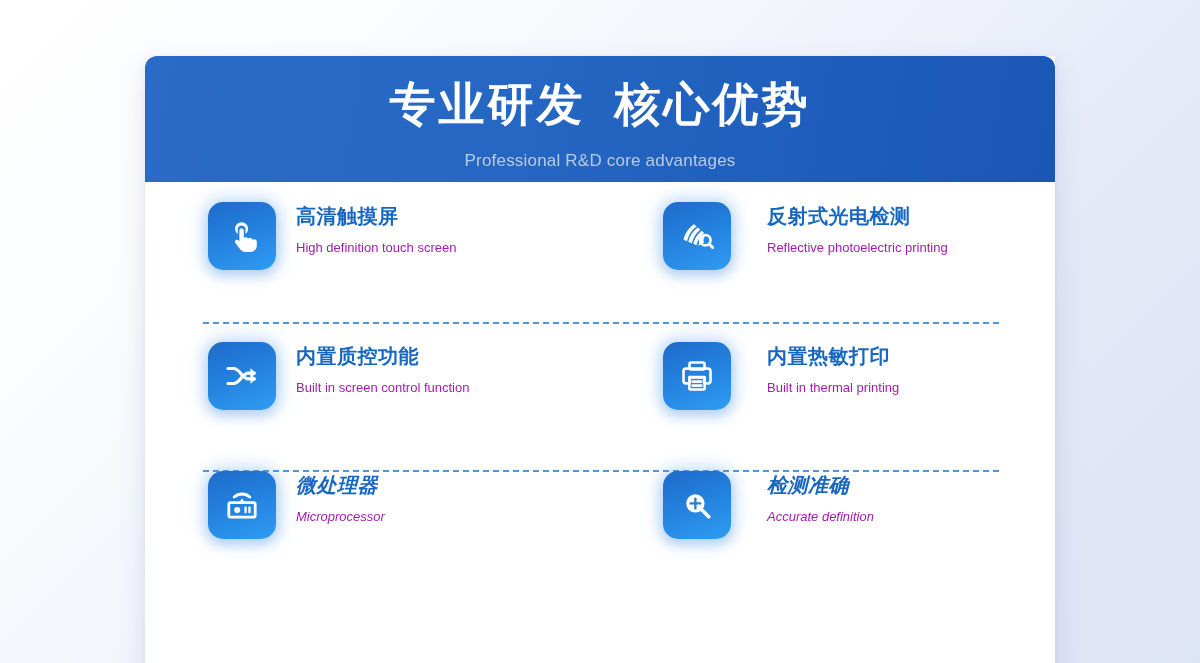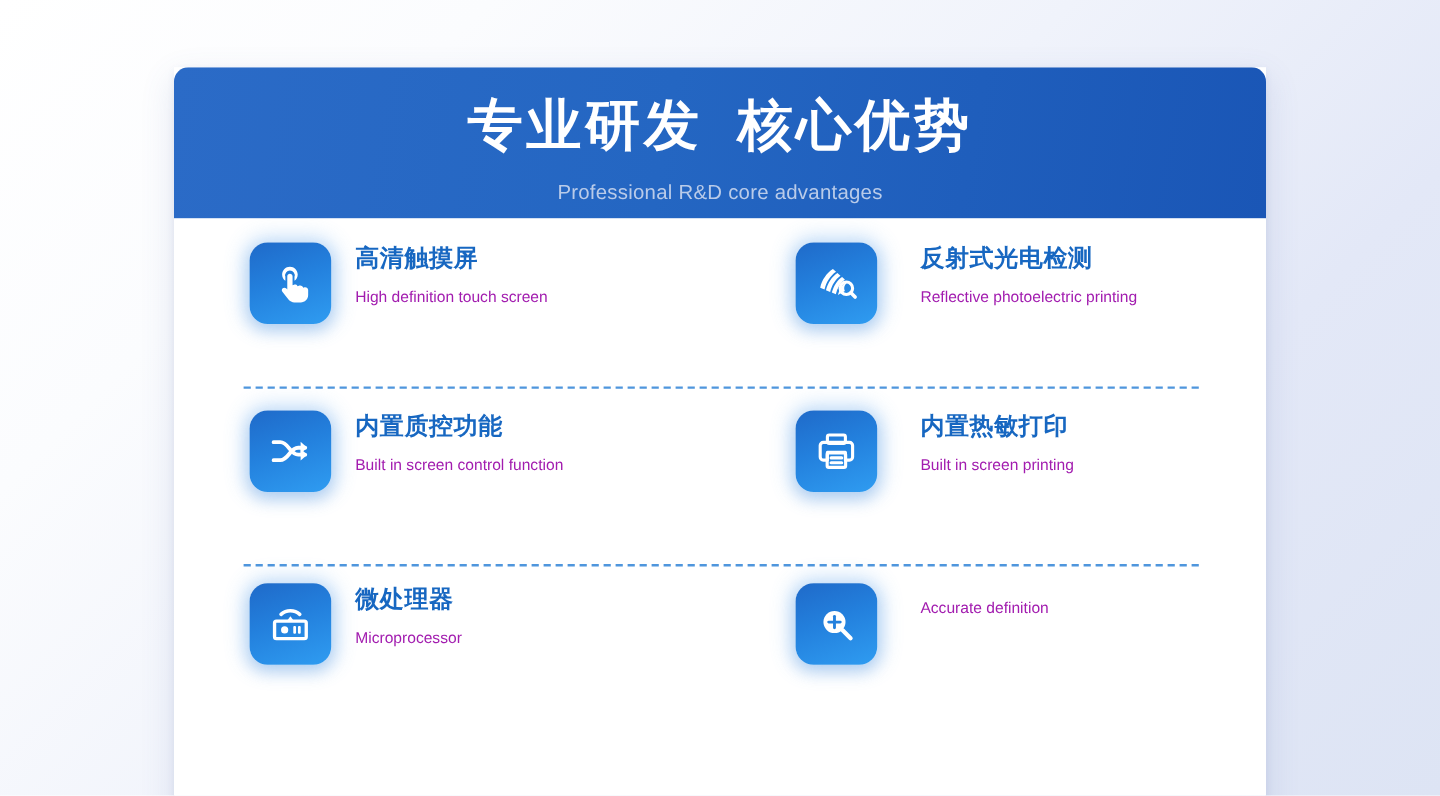--- a/index.html
+++ b/index.html
@@ -90,21 +90,21 @@
     position: absolute;
     display: flex;
     align-items: flex-start;
     width: 420px;
   }
   .feature.col-left  { left: 63px; }
   .feature.col-right { left: 518px; gap: 16px; }
 
   .feature.r1 { top: 20px; }
   .feature.r2 { top: 160px; }
-  .feature.r3 { top: 304px; }
+  .feature.r3 { top: 289px; font-style: italic; }
 
   
   .icon-tile {
     position: relative;
     flex: 0 0 auto;
     width: 68px;
     height: 68px;
     border-radius: 15px;
     background: linear-gradient(160deg, #1f6ac9 0%, #2380dd 45%, #2f9cf1 100%);
     box-shadow: 0 0 16px 5px rgba(80, 160, 240, 0.30),
@@ -209,21 +209,21 @@
             <rect x="12.5" y="6.5" width="15" height="7" rx="1.5"></rect>
             <path d="M6.5 15.2 a2.6 2.6 0 0 1 2.6 -2.6 h21.8 a2.6 2.6 0 0 1 2.6 2.6 v9.6 a2.6 2.6 0 0 1 -2.6 2.6 h-3.4 v-6.4 h-15 v6.4 h-3.4 a2.6 2.6 0 0 1 -2.6 -2.6 z"></path>
             <rect x="12.3" y="21.5" width="15.4" height="12" rx="1.4"></rect>
             <line x1="15.6" y1="25.6" x2="24.4" y2="25.6" stroke-linecap="round"></line>
             <line x1="15.6" y1="29.6" x2="24.4" y2="29.6" stroke-linecap="round"></line>
           </g>
         </svg>
       </div>
       <div class="feature-text">
         <div class="feature-title">内置热敏打印</div>
-        <div class="feature-sub">Built in screen printing</div>
+        <div class="feature-sub">Built in thermal printing</div>
       </div>
     </div>
 
     <div class="feature col-left r3">
       <div class="icon-tile">
         <svg width="40" height="40" viewBox="0 0 40 40" aria-hidden="true">
           <path d="M12.2 12.0 a11.5 11.5 0 0 1 15.6 0" fill="none" stroke="#ffffff" stroke-width="3" stroke-linecap="round"></path>
           <path d="M20 13.5 l3.1 4.2 h-6.2 z" fill="#ffffff"></path>
           <rect x="6.8" y="17.6" width="26.4" height="14.6" rx="1.6" fill="none" stroke="#ffffff" stroke-width="2.8"></rect>
           <circle cx="15.2" cy="24.9" r="3.0" fill="#ffffff"></circle>
@@ -242,18 +242,19 @@
         <svg width="40" height="40" viewBox="0 0 40 40" aria-hidden="true">
           <circle cx="18.4" cy="18.4" r="9.2" fill="#ffffff"></circle>
           <g stroke="#2380dd" stroke-width="2.4" stroke-linecap="round">
             <line x1="18.4" y1="13.6" x2="18.4" y2="23.2"></line>
             <line x1="13.6" y1="18.4" x2="23.2" y2="18.4"></line>
           </g>
           <line x1="25.2" y1="25.2" x2="31.8" y2="31.8" stroke="#ffffff" stroke-width="3.6" stroke-linecap="round"></line>
         </svg>
       </div>
       <div class="feature-text">
+        <div class="feature-title">检测准确</div>
         <div class="feature-sub">Accurate definition</div>
       </div>
     </div>
 
   </div>
 </div>
 
 </body></html>

